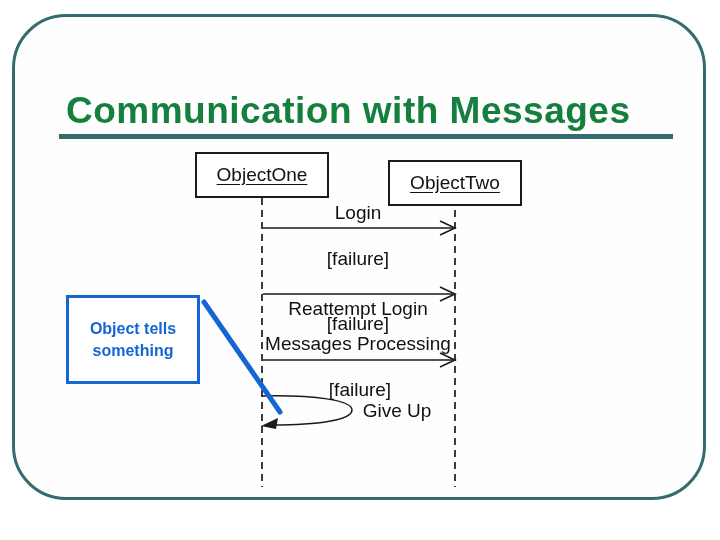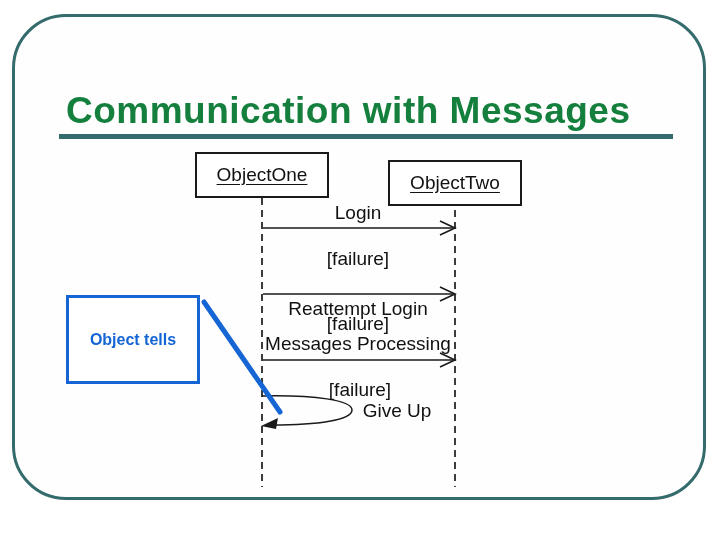--- a/index.html
+++ b/index.html
@@ -104,14 +104,15 @@
 
 <div class="msg-label" id="lbl-guard2">[failure]</div>
 <div class="msg-label" id="lbl-continue">Messages Processing</div>
 
 <div class="msg-label" id="lbl-guard3">[failure]</div>
 <div class="msg-label" id="lbl-giveup">Give Up</div>
 
 <div class="callout">
   <div class="callout-text">
     <div>Object tells</div>
+    <div>something</div>
   </div>
 </div>
 
 </body></html>

